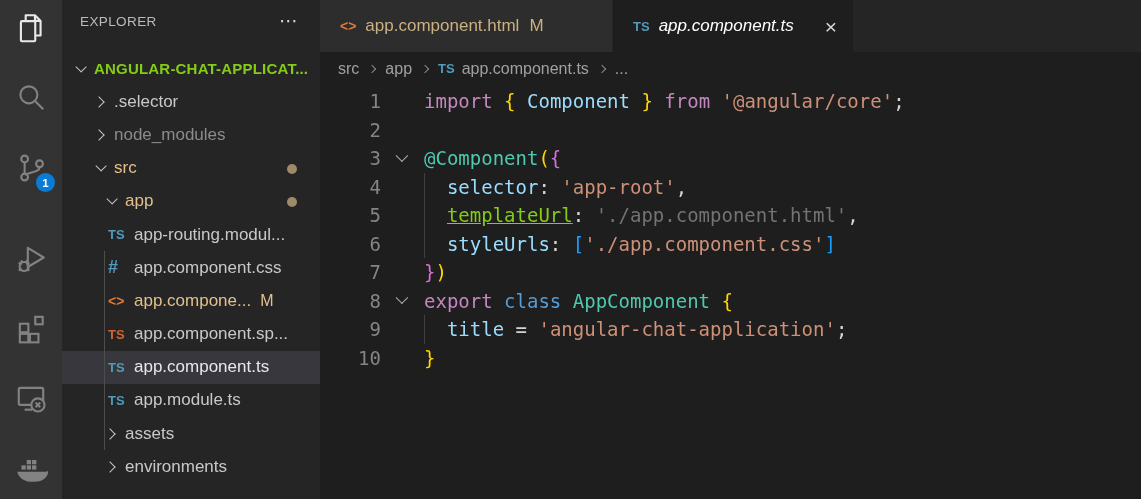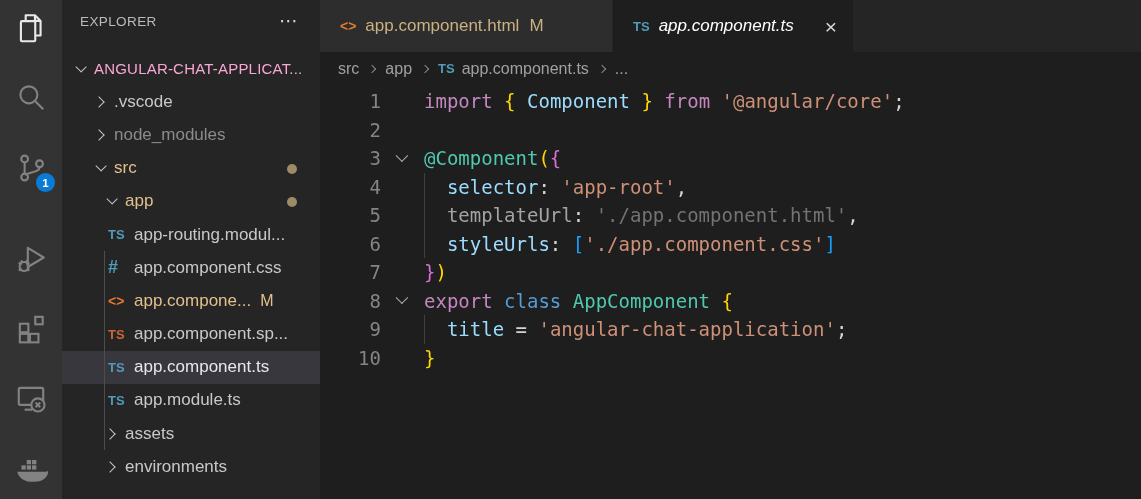--- a/index.html
+++ b/index.html
@@ -19,21 +19,21 @@
     background:#0a7cd6; color:#ffffff; font-size:11.5px; font-weight:700;
     display:flex; align-items:center; justify-content:center; box-shadow:0 0 0 2.5px #333333; }
   
   .sidebar { width:258px; background:#252526; flex:none; position:relative; overflow:hidden; }
   .sb-head { height:35px; display:flex; align-items:center; justify-content:space-between; padding:0 22px 0 18px; }
   .sb-title { font-size:13.5px; color:#bbbbbb; letter-spacing:0.4px; padding-top:8px; }
   .sb-actions { color:#d0d0d0; font-size:19px; padding-top:6px; cursor:pointer; line-height:10px; }
   .tree { margin-top:17px; position:relative; }
   .trow { height:33.2px; display:flex; align-items:center; font-size:17px; color:#c8c8c8; position:relative; cursor:pointer; }
   .trow.selected { background:#37373d; color:#e8e8e8; }
-  .trow.root { font-weight:400; font-size:15px; color:#f9a8d4; letter-spacing:0.2px; }
+  .trow.root { font-weight:700; font-size:15px; color:#84cc16; letter-spacing:0.2px; }
   .trow.dim { color:#8b8b8b; }
   .trow.modified { color:#e2c08d; }
   .tchev { width:8px; height:8px; border-right:1.6px solid #c5c5c5; border-bottom:1.6px solid #c5c5c5; flex:none; margin-right:11px; }
   .tchev.collapsed { transform:rotate(-45deg); }
   .tchev.expanded { transform:rotate(45deg) translate(0,-3px); }
   .ficon { width:26px; flex:none; font-weight:700; text-align:left; }
   .tlabel { white-space:nowrap; }
   .mbadge { color:#e2c08d; margin-left:9px; font-size:16px; }
   .dot { position:absolute; right:23px; top:12px; width:10px; height:10px; border-radius:50%; background:#9d8a66; }
   .tree-guide { position:absolute; left:42px; top:251px; height:199px; width:1px; background:#4d4d4d; z-index:3; }
@@ -135,21 +135,21 @@
       <span class="sb-title">EXPLORER</span>
       <span class="sb-actions">⋯</span>
     </div>
     <div class="tree">
         <div class="trow root" style="padding-left: 13px;">
           <span class="tchev expanded"></span>
           <span class="tlabel">ANGULAR-CHAT-APPLICAT...</span>
         </div>
         <div class="trow" style="padding-left: 33px;">
           <span class="tchev collapsed"></span>
-          <span class="tlabel">.vscode</span>
+          <span class="tlabel">.selector</span>
         </div>
         <div class="trow dim" style="padding-left: 33px;">
           <span class="tchev collapsed"></span>
           <span class="tlabel">node_modules</span>
         </div>
         <div class="trow modified" style="padding-left: 33px;">
           <span class="tchev expanded"></span>
           <span class="tlabel">src</span>
           <span class="dot"></span>
         </div>
@@ -245,21 +245,21 @@
           <span class="ct"><span style="color: rgb(78, 201, 176);">@Component</span><span style="color: rgb(255, 215, 0);">(</span><span style="color: rgb(218, 112, 214);">{</span></span>
         </div>
         <div class="cl">
           <span class="ln">4</span>
           <span class="fold"></span>
           <span class="ct"><span class="iguide"></span><span style="color: rgb(212, 212, 212);">  </span><span style="color: rgb(156, 220, 254);">selector</span><span style="color: rgb(212, 212, 212);">:</span><span style="color: rgb(212, 212, 212);"> </span><span style="color: rgb(206, 145, 120);">'app-root'</span><span style="color: rgb(212, 212, 212);">,</span></span>
         </div>
         <div class="cl">
           <span class="ln">5</span>
           <span class="fold"></span>
-          <span class="ct"><span class="iguide"></span><span style="color: rgb(212, 212, 212);">  </span><span style="color: #a3a3a3;">templateUrl</span><span style="color: rgb(212, 212, 212);">:</span><span style="color: rgb(212, 212, 212);"> </span><span style="color: #737373;">'./app.component.html'</span><span style="color: rgb(212, 212, 212);">,</span></span>
+          <span class="ct"><span class="iguide"></span><span style="color: rgb(212, 212, 212);">  </span><span style="color: #84cc16; text-decoration: underline;">templateUrl</span><span style="color: rgb(212, 212, 212);">:</span><span style="color: rgb(212, 212, 212);"> </span><span style="color: #737373;">'./app.component.html'</span><span style="color: rgb(212, 212, 212);">,</span></span>
         </div>
         <div class="cl">
           <span class="ln">6</span>
           <span class="fold"></span>
           <span class="ct"><span class="iguide"></span><span style="color: rgb(212, 212, 212);">  </span><span style="color: rgb(156, 220, 254);">styleUrls</span><span style="color: rgb(212, 212, 212);">:</span><span style="color: rgb(212, 212, 212);"> </span><span style="color: rgb(23, 159, 255);">[</span><span style="color: rgb(206, 145, 120);">'./app.component.css'</span><span style="color: rgb(23, 159, 255);">]</span></span>
         </div>
         <div class="cl">
           <span class="ln">7</span>
           <span class="fold"></span>
           <span class="ct"><span style="color: rgb(218, 112, 214);">}</span><span style="color: rgb(255, 215, 0);">)</span></span>

